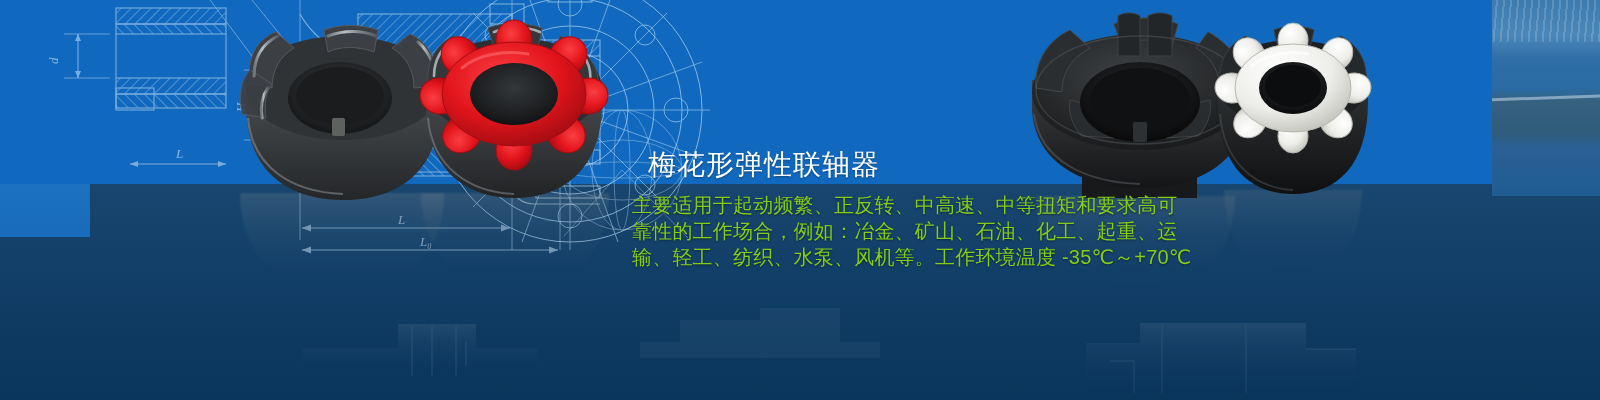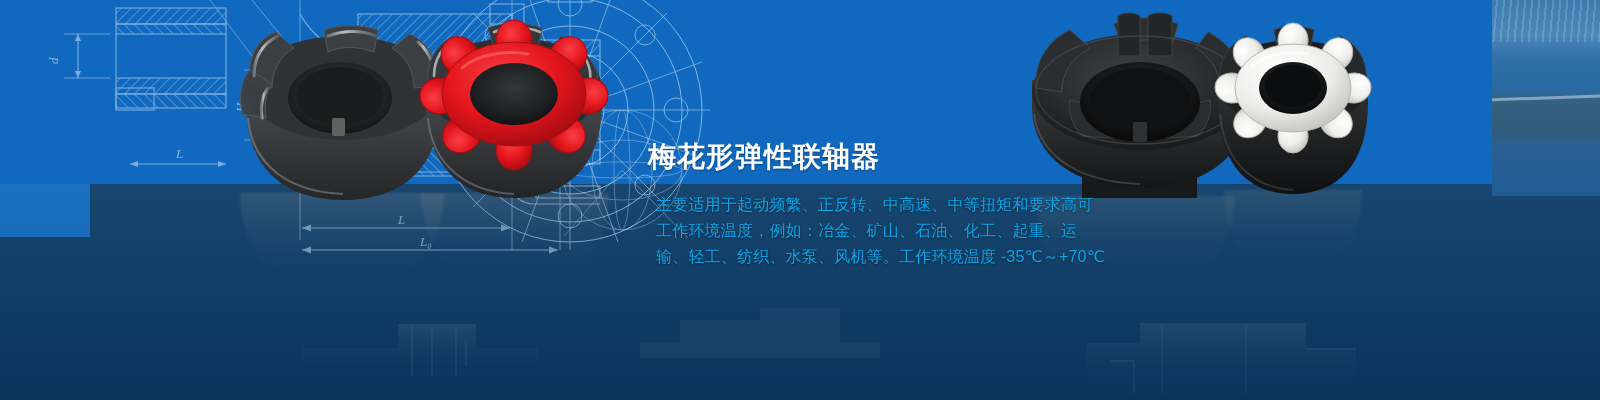--- a/index.html
+++ b/index.html
@@ -73,29 +73,29 @@
   .ghost{position:absolute;opacity:.30;}
 
   
   .mesh{
     position:absolute;left:560px;top:110px;width:130px;height:130px;
     opacity:.38;
   }
 
   
   .title{
-    position:absolute;left:648px;top:140px;
-    font-size:28px;font-weight:bold;color:#ffffff;
+    position:absolute;left:648px;top:148px;
+    font-size:28px;font-weight:normal;color:#ffffff;
     letter-spacing:1px;line-height:34px;
     text-shadow:0 1px 2px rgba(0,0,0,.35);
     white-space:nowrap;
   }
   .desc{
-    position:absolute;left:656px;top:192px;width:420px;
-    font-size:16px;color:#0ea5e9;line-height:26px;
+    position:absolute;left:632px;top:192px;width:420px;
+    font-size:20px;color:#84cc16;line-height:26px;
     letter-spacing:.2px;
     text-shadow:0 1px 2px rgba(0,0,0,.45);
   }
   .desc div{white-space:nowrap;}
 </style>
 </head>
 <body>
 
 <div id="banner">
 
@@ -494,17 +494,17 @@
   </svg>
 
   <svg class="ghost" style="left:640px;top:300px;width:240px;height:60px;opacity:.16;" viewBox="0 0 240 60">
     <path d="M0 42 L40 42 L40 20 L120 20 L120 8 L200 8 L200 42 L240 42 L240 58 L0 58 Z" fill="#8fa8bd" opacity=".5"></path>
   </svg>
 
   <div class="title">梅花形弹性联轴器</div>
 
   <div class="desc">
     <div>主要适用于起动频繁、正反转、中高速、中等扭矩和要求高可</div>
-    <div>工作环境温度，例如：冶金、矿山、石油、化工、起重、运</div>
+    <div>靠性的工作场合，例如：冶金、矿山、石油、化工、起重、运</div>
     <div>输、轻工、纺织、水泵、风机等。工作环境温度 -35℃～+70℃</div>
   </div>
 
 </div>
 
 </body></html>

